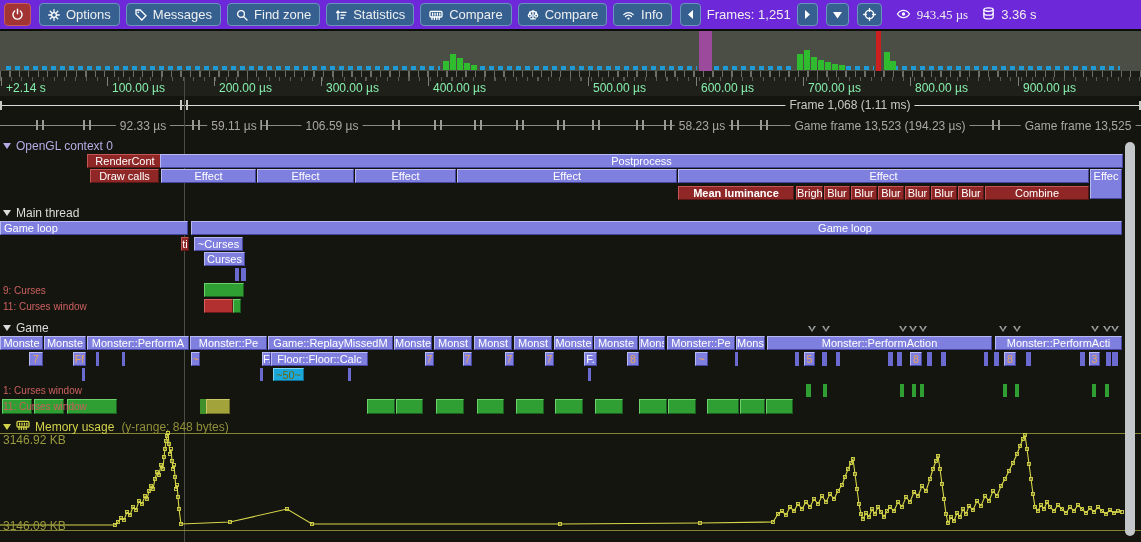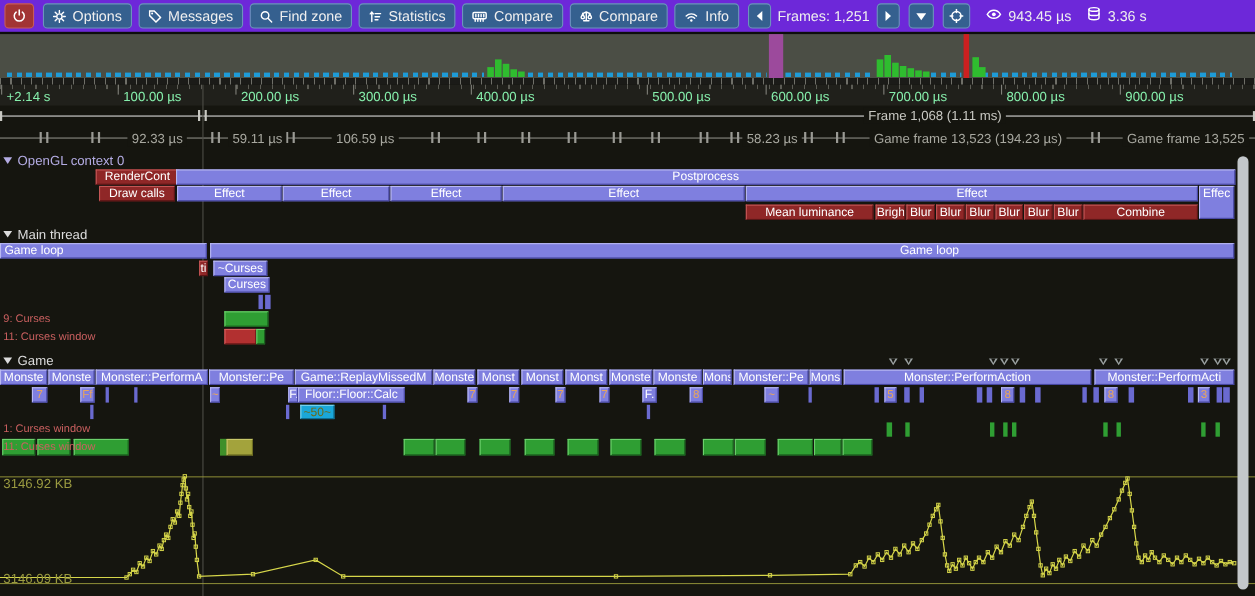--- a/index.html
+++ b/index.html
@@ -166,21 +166,21 @@
         <svg width="11" height="10" viewBox="0 0 11 10">
           <path d="M1 2h9L5.5 8.5z" fill="#fff"></path>
         </svg>
       </div>
     <div class="btn sq" id="crosshair-btn">
         <svg width="13" height="13" viewBox="0 0 12 12">
           <circle cx="6" cy="6" r="3.8" stroke="#fff" stroke-width="1.3" fill="none" stroke-linecap="round"></circle>
           <path d="M6 .6v2.4M6 9v2.4M.6 6h2.4M9 6h2.4" stroke="#fff" stroke-width="1.3" fill="none" stroke-linecap="round"></path>
         </svg>
       </div>
-    <div class="tb-group" style="margin-left:6px;">
+    <div class="tb-group" style="margin-left:6px;font-family:Liberation Serif, serif;">
       <span id="eye-icon-slot"><svg width="15" height="12" viewBox="0 0 14 12">
             <path d="M1 6s2.3-3.6 6-3.6S13 6 13 6s-2.3 3.6-6 3.6S1 6 1 6z" stroke="#fff" stroke-width="1.3" fill="none" stroke-linecap="round"></path>
             <circle cx="7" cy="6" r="1.7" fill="#fff"></circle>
           </svg></span>
       <span class="tb-text">943.45 µs</span>
     </div>
     <div class="tb-group" style="margin-left:6px;">
       <span id="disk-icon-slot"><svg width="13" height="13" viewBox="0 0 12 13">
             <ellipse cx="6" cy="2.6" rx="4.6" ry="1.7" stroke="#fff" stroke-width="1.3" fill="none" stroke-linecap="round"></ellipse>
             <path d="M1.4 2.6v7.6c0 .95 2.06 1.72 4.6 1.72s4.6-.77 4.6-1.72V2.6" stroke="#fff" stroke-width="1.3" fill="none" stroke-linecap="round"></path>
@@ -281,32 +281,41 @@
     <span>OpenGL context 0</span>
   </div>
   <div class="sechead" style="left:3px;top:206px;color:#dcdcdc;">
     <span class="tri"></span>
     <span>Main thread</span>
   </div>
   <div class="sechead" style="left:3px;top:321px;color:#dcdcdc;">
     <span class="tri"></span>
     <span>Game</span>
   </div>
+  <div class="sechead" id="mem-head">
+    <span class="tri"></span>
+    <span id="memchip-slot"><svg width="14" height="12" viewBox="0 0 14 12">
+          <rect x="1" y="2.4" width="12" height="5.6" rx="1" stroke="#d2d24a" stroke-width="1.3" fill="none" stroke-linecap="round"></rect>
+          <path d="M3 8v2.4M5.4 8v2.4M7.8 8v2.4M10.2 8v2.4M3.6 4.2v2M6 4.2v2M8.4 4.2v2M10.8 4.2v2" stroke="#d2d24a" stroke-width="1.3" fill="none" stroke-linecap="round"></path>
+        </svg></span>
+    <span>Memory usage</span>
+    <span class="range">(y-range: 848 bytes)</span>
+  </div>
 
   <div id="zones">
       <div class="zone zr" style="left: 87px; top: 154px; width: 76px; height: 14px;">RenderCont</div>
       <div class="zone zp" style="left: 160px; top: 154px; width: 963px; height: 14px;">Postprocess</div>
       <div class="zone zr" style="left: 90px; top: 169px; width: 69px; height: 14px;">Draw calls</div>
       <div class="zone zp" style="left: 161px; top: 169px; width: 95px; height: 14px;">Effect</div>
       <div class="zone zp" style="left: 257px; top: 169px; width: 97px; height: 14px;">Effect</div>
       <div class="zone zp" style="left: 355px; top: 169px; width: 101px; height: 14px;">Effect</div>
       <div class="zone zp" style="left: 457px; top: 169px; width: 220px; height: 14px;">Effect</div>
       <div class="zone zp" style="left: 678px; top: 169px; width: 411px; height: 14px;">Effect</div>
       <div class="zone zp" style="left: 1090px; top: 169px; width: 32px; height: 30px;">Effec</div>
-      <div class="zone zr" style="left: 678px; top: 186px; width: 116px; height: 14px;">Mean luminance</div>
+      <div class="zone zr" style="left: 678px; top: 186px; width: 116px; height: 14px; font-weight: bold;">Mean luminance</div>
       <div class="zone zr" style="left: 796px; top: 186px; width: 27px; height: 14px;">Brigh</div>
       <div class="zone zr" style="left: 824px; top: 186px; width: 26px; height: 14px;">Blur</div>
       <div class="zone zr" style="left: 851px; top: 186px; width: 26px; height: 14px;">Blur</div>
       <div class="zone zr" style="left: 878px; top: 186px; width: 26px; height: 14px;">Blur</div>
       <div class="zone zr" style="left: 905px; top: 186px; width: 25px; height: 14px;">Blur</div>
       <div class="zone zr" style="left: 931px; top: 186px; width: 26px; height: 14px;">Blur</div>
       <div class="zone zr" style="left: 958px; top: 186px; width: 26px; height: 14px;">Blur</div>
       <div class="zone zr" style="left: 985px; top: 186px; width: 104px; height: 14px;">Combine</div>
       <div class="zone zp zleft" style="left: 0px; top: 221px; width: 188px; height: 14px;">Game loop</div>
       <div class="zone zp" style="left: 191px; top: 221px; width: 931px; height: 14px;"></div>

